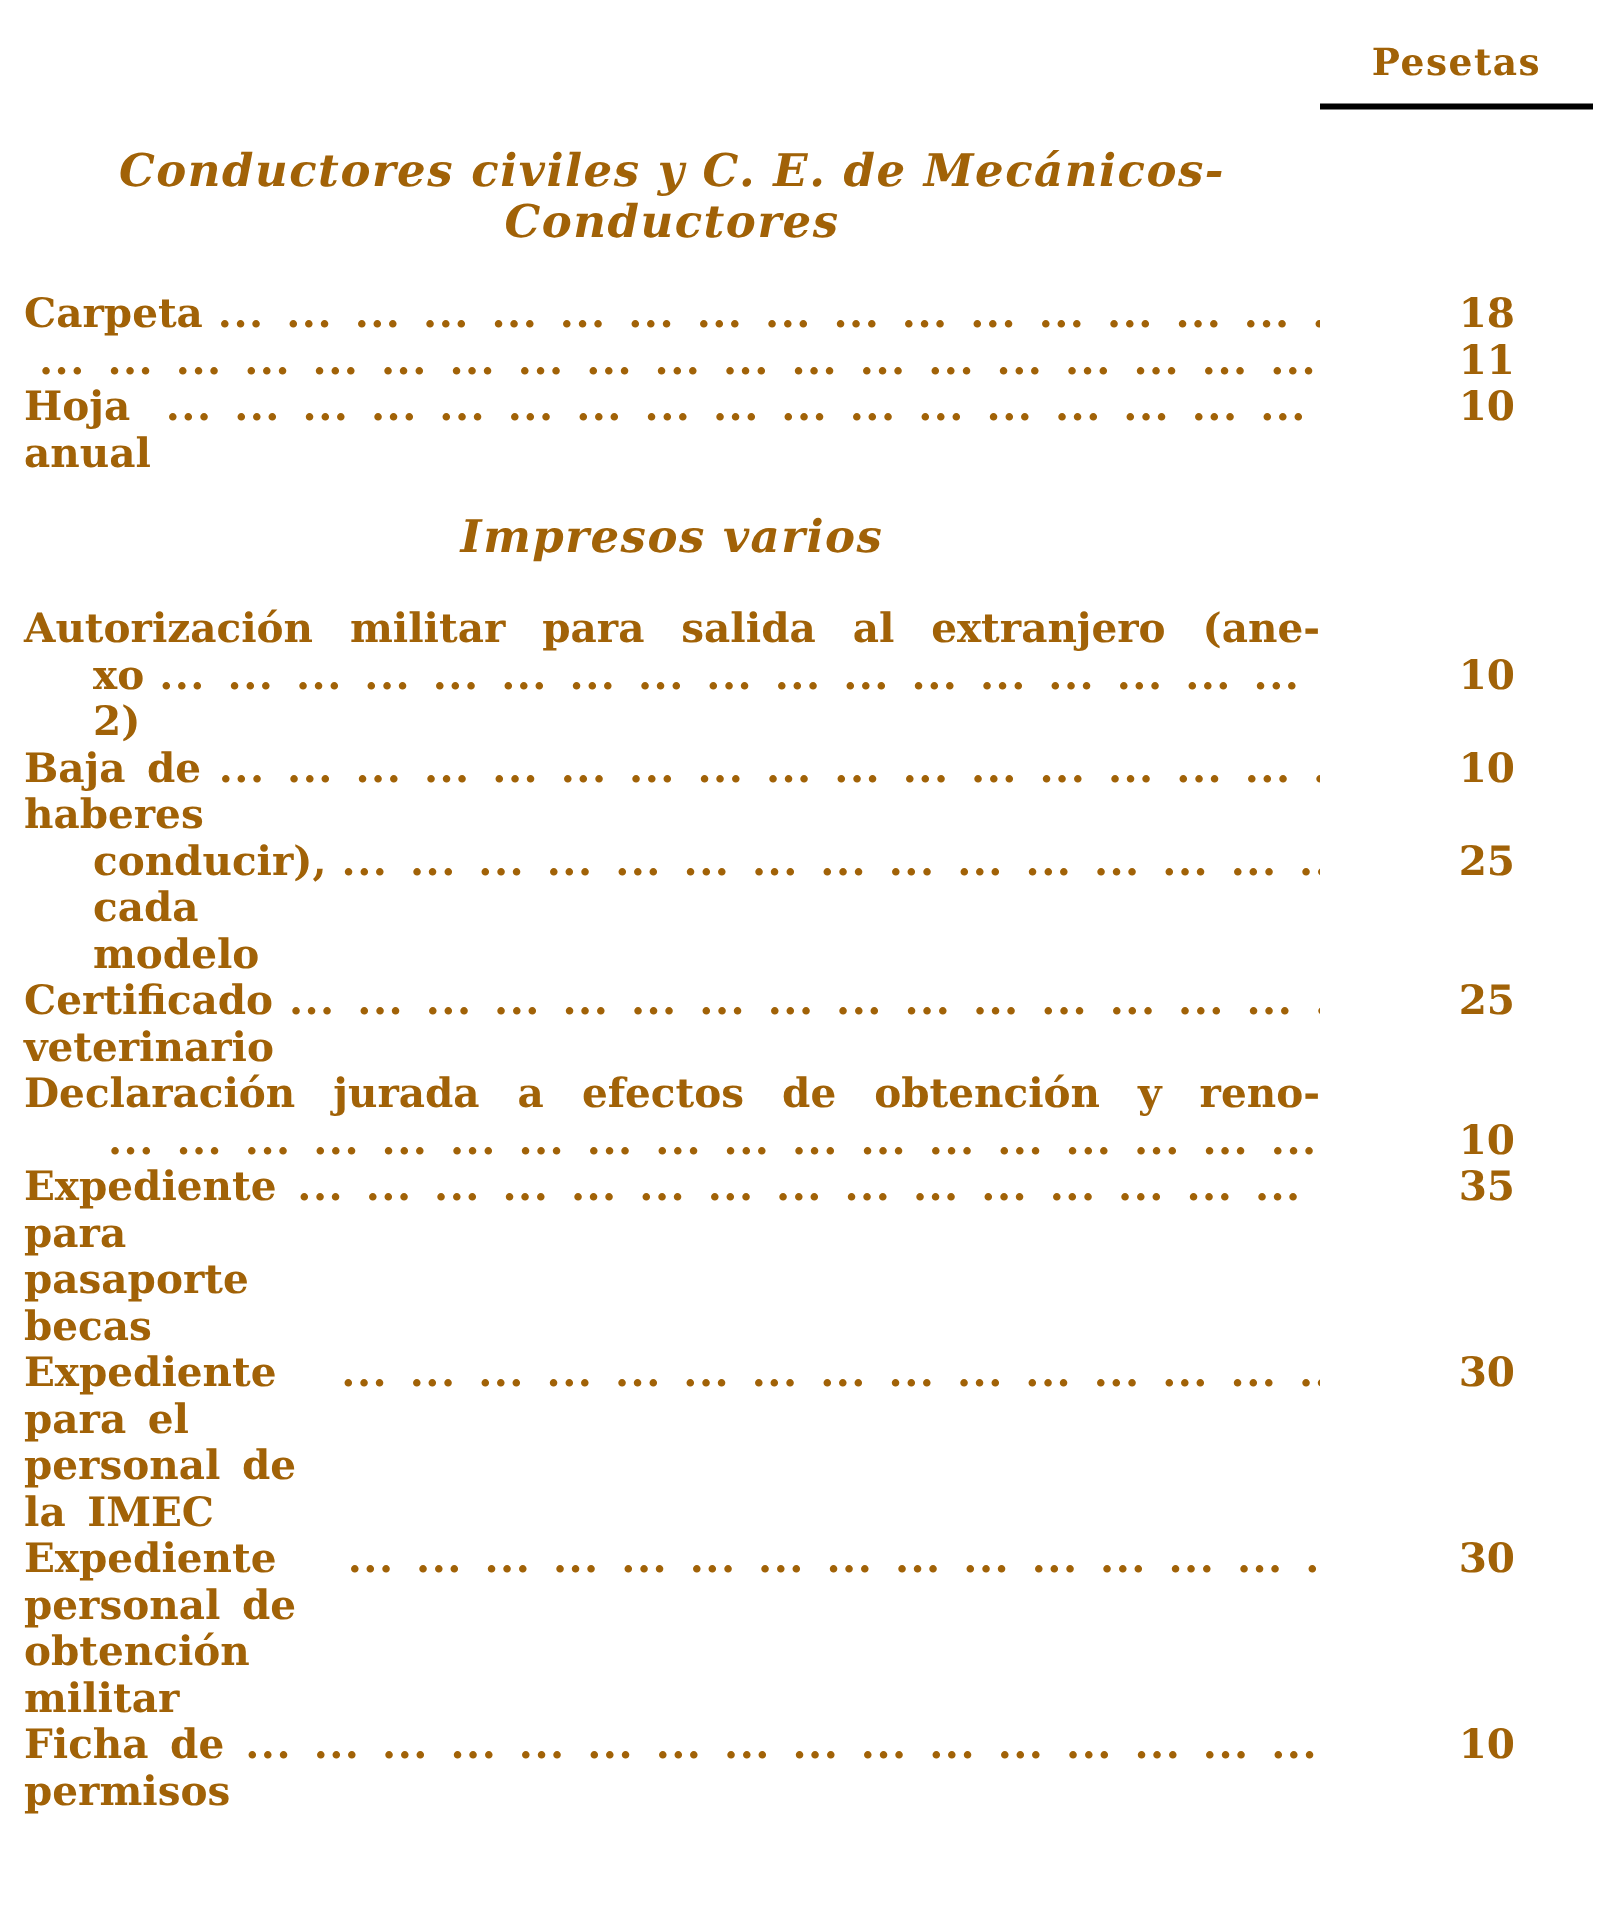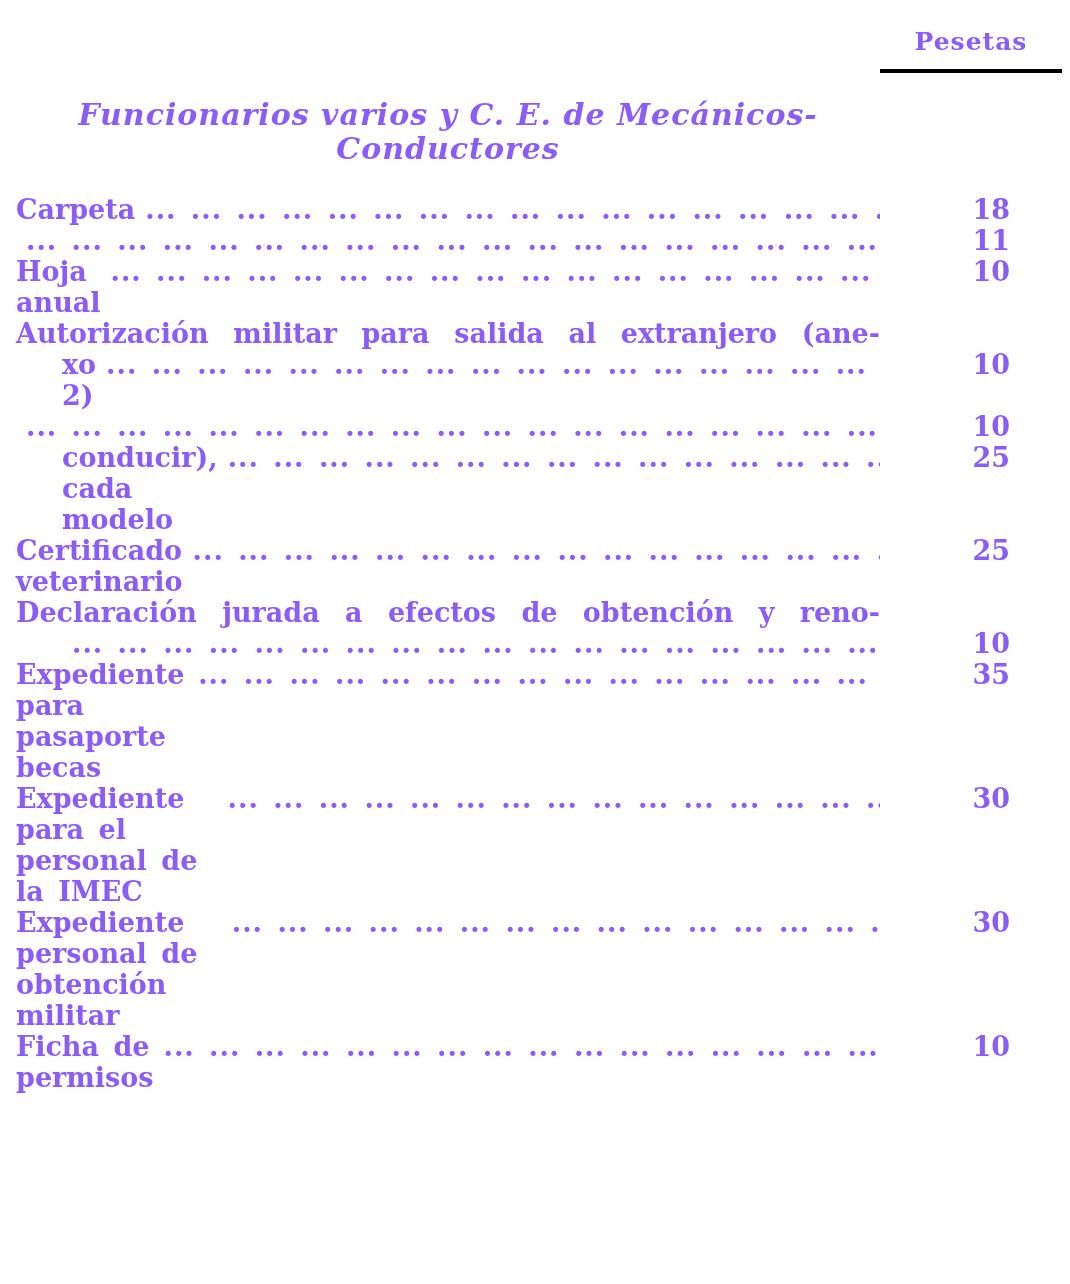--- a/index.html
+++ b/index.html
@@ -1,21 +1,21 @@
 <!DOCTYPE html>
 <html><head>
 <meta charset="utf-8">
 <style>
   html,body { margin:0; padding:0; background:#e8e8e8; }
   .page {
     position:relative;
     width:1070px; height:1284px;
     margin:0 auto;
     background:#ffffff;
-    color:#8b5cf6;
+    color:#a16207;
     font-family:"DejaVu Serif","Liberation Serif",serif;
     font-weight:700;
     box-sizing:border-box;
     padding:28px 60px 0 16px;
     overflow:hidden;
   }
   
   .currency-wrap { display:flex; justify-content:flex-end; }
   .currency {
     width:182px;
@@ -67,21 +67,21 @@
 </head>
 <body>
 
 <div class="page">
   <div class="currency-wrap">
     <div class="currency">Pesetas</div>
   </div>
   <div id="sections">
       <div class="section">
         <div class="section-heading">
-          <div>Funcionarios varios y C. E. de Mecánicos-</div>
+          <div>Conductores civiles y C. E. de Mecánicos-</div>
           <div>Conductores</div>
         </div>
         <div class="items">
           <div class="item">
             <div class="line last">
               <span>Carpeta</span>
               <span class="dots">... ... ... ... ... ... ... ... ... ... ... ... ... ... ... ... ... ... ... ... ... ... ... ... ... ... ... ... ... ... ... ... ... ... ... ... ... ... ... ... ... ... ... ... ... </span>
               <span class="price">18</span>
             </div>
           </div>
@@ -94,31 +94,35 @@
           <div class="item">
             <div class="line last">
               <span>Hoja anual</span>
               <span class="dots">... ... ... ... ... ... ... ... ... ... ... ... ... ... ... ... ... ... ... ... ... ... ... ... ... ... ... ... ... ... ... ... ... ... ... ... ... ... ... ... ... ... ... ... ... </span>
               <span class="price">10</span>
             </div>
           </div>
         </div>
       </div>
       <div class="section">
+        <div class="section-heading">
+          <div>Impresos varios</div>
+        </div>
         <div class="items">
           <div class="item">
             <div class="line wrap"><span>Autorización militar para salida al extranjero (ane-</span></div>
             <div class="line last cont">
               <span>xo 2)</span>
               <span class="dots">... ... ... ... ... ... ... ... ... ... ... ... ... ... ... ... ... ... ... ... ... ... ... ... ... ... ... ... ... ... ... ... ... ... ... ... ... ... ... ... ... ... ... ... ... </span>
               <span class="price">10</span>
             </div>
           </div>
           <div class="item">
             <div class="line last">
+              <span>Baja de haberes</span>
               <span class="dots">... ... ... ... ... ... ... ... ... ... ... ... ... ... ... ... ... ... ... ... ... ... ... ... ... ... ... ... ... ... ... ... ... ... ... ... ... ... ... ... ... ... ... ... ... </span>
               <span class="price">10</span>
             </div>
           </div>
           <div class="item">
             <div class="line last cont">
               <span>conducir), cada modelo</span>
               <span class="dots">... ... ... ... ... ... ... ... ... ... ... ... ... ... ... ... ... ... ... ... ... ... ... ... ... ... ... ... ... ... ... ... ... ... ... ... ... ... ... ... ... ... ... ... ... </span>
               <span class="price">25</span>
             </div>

